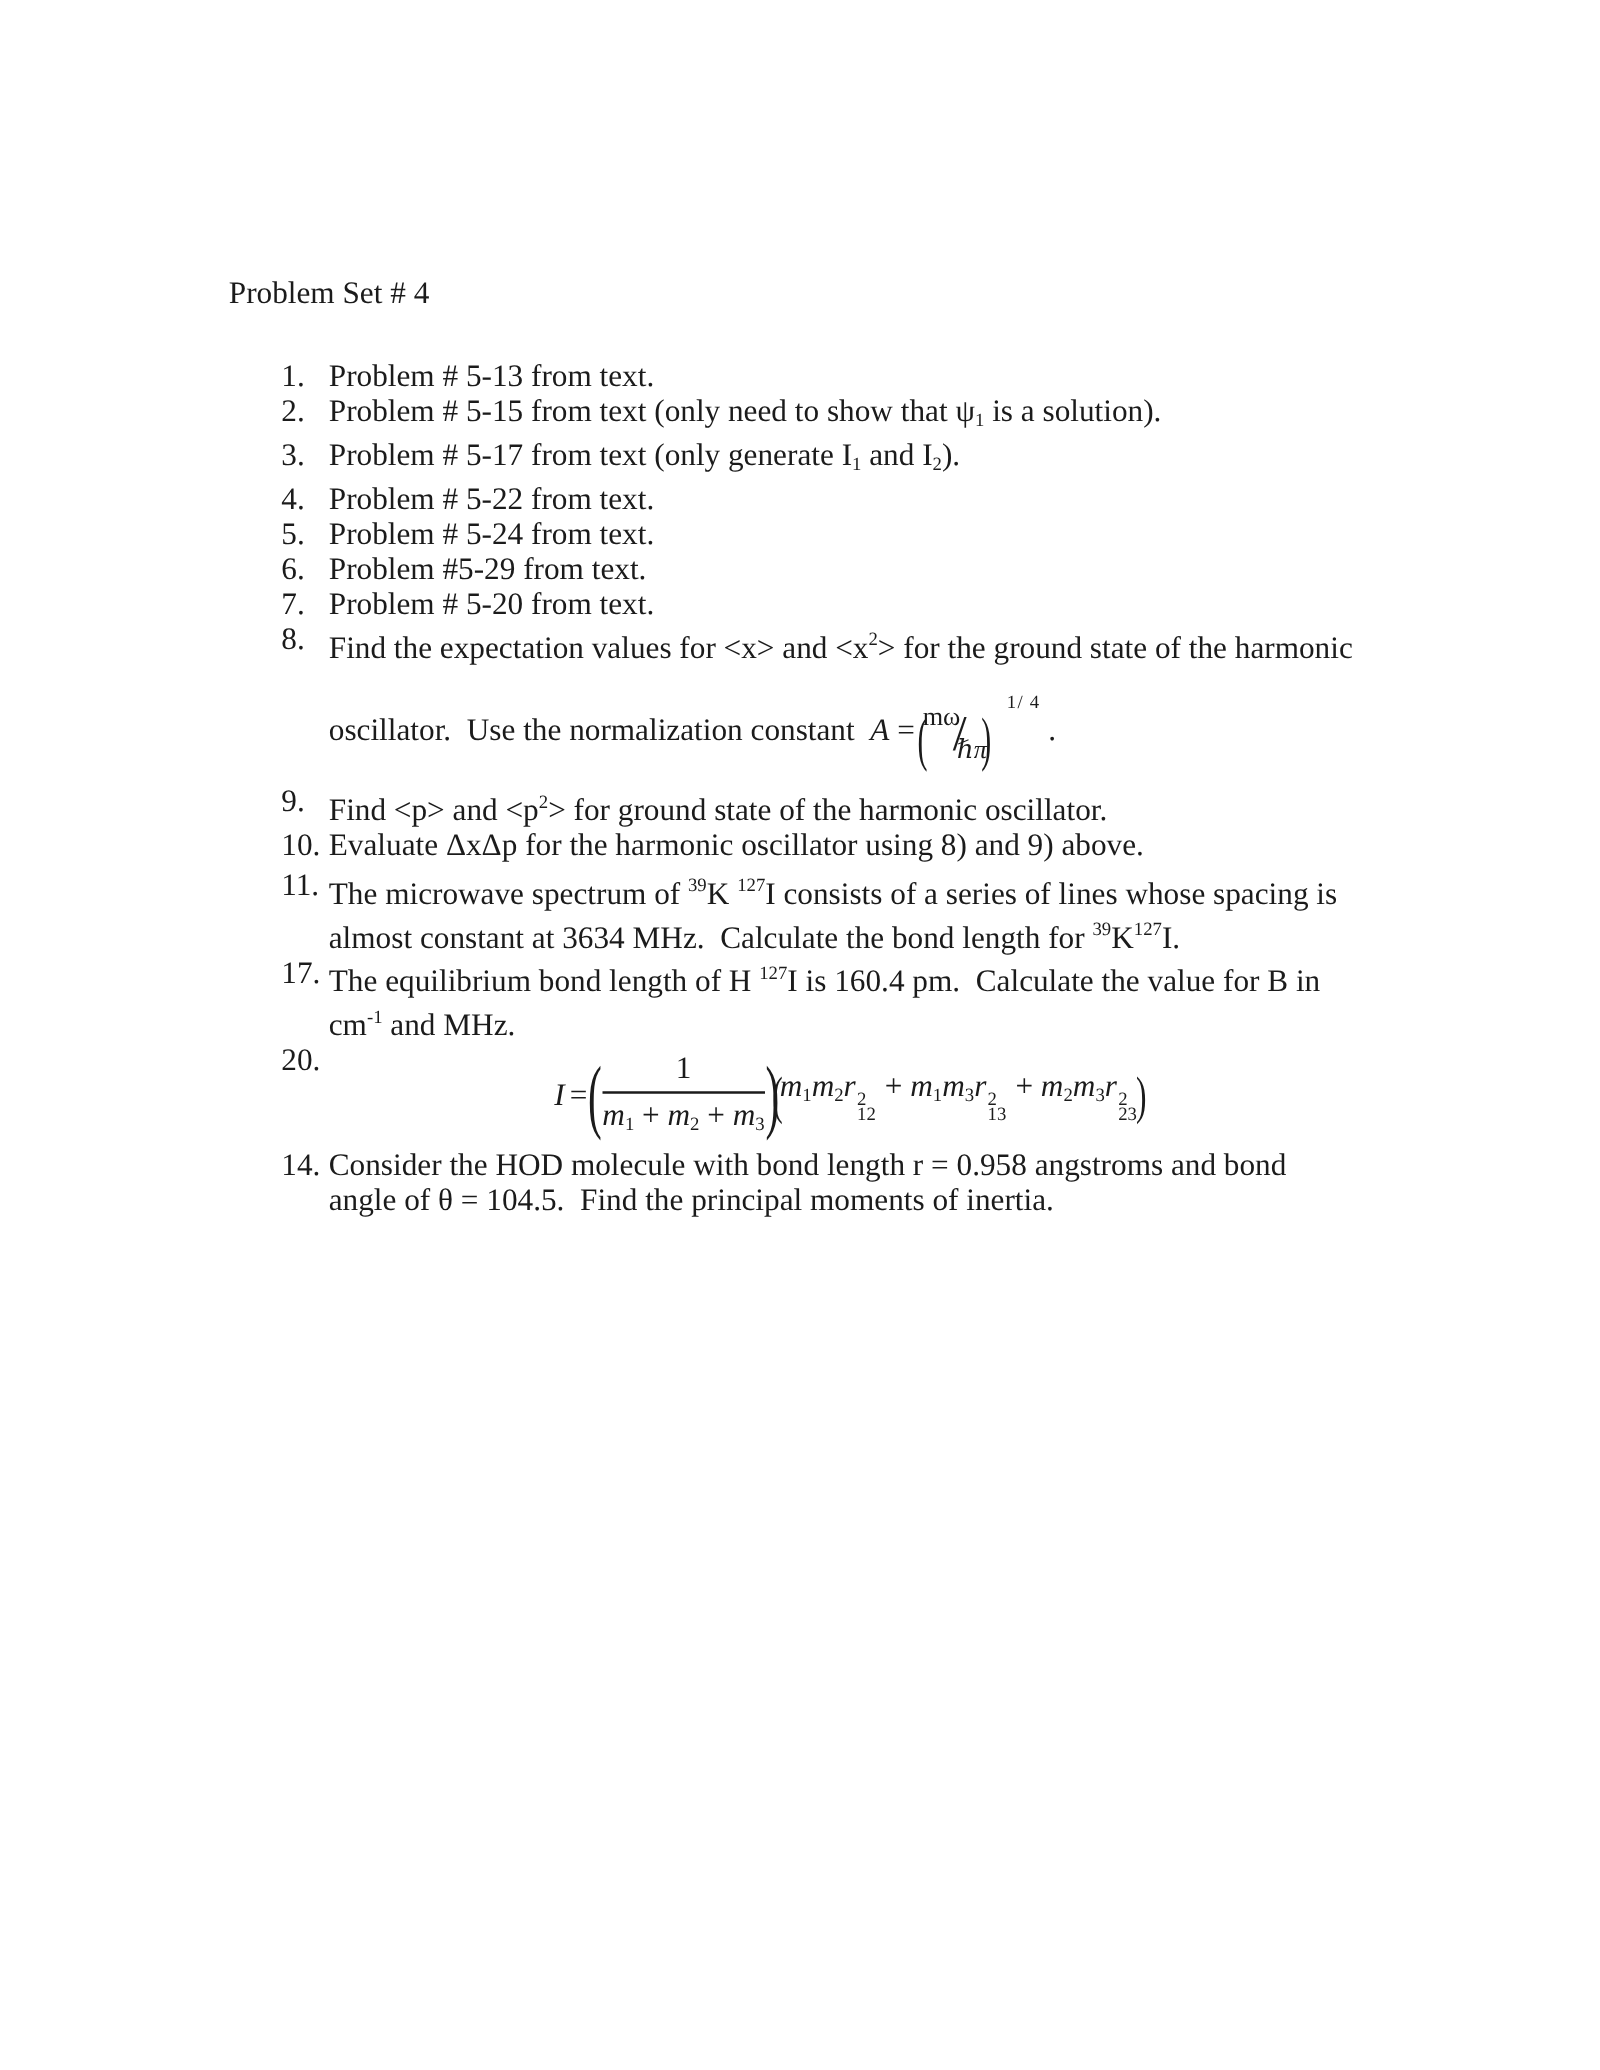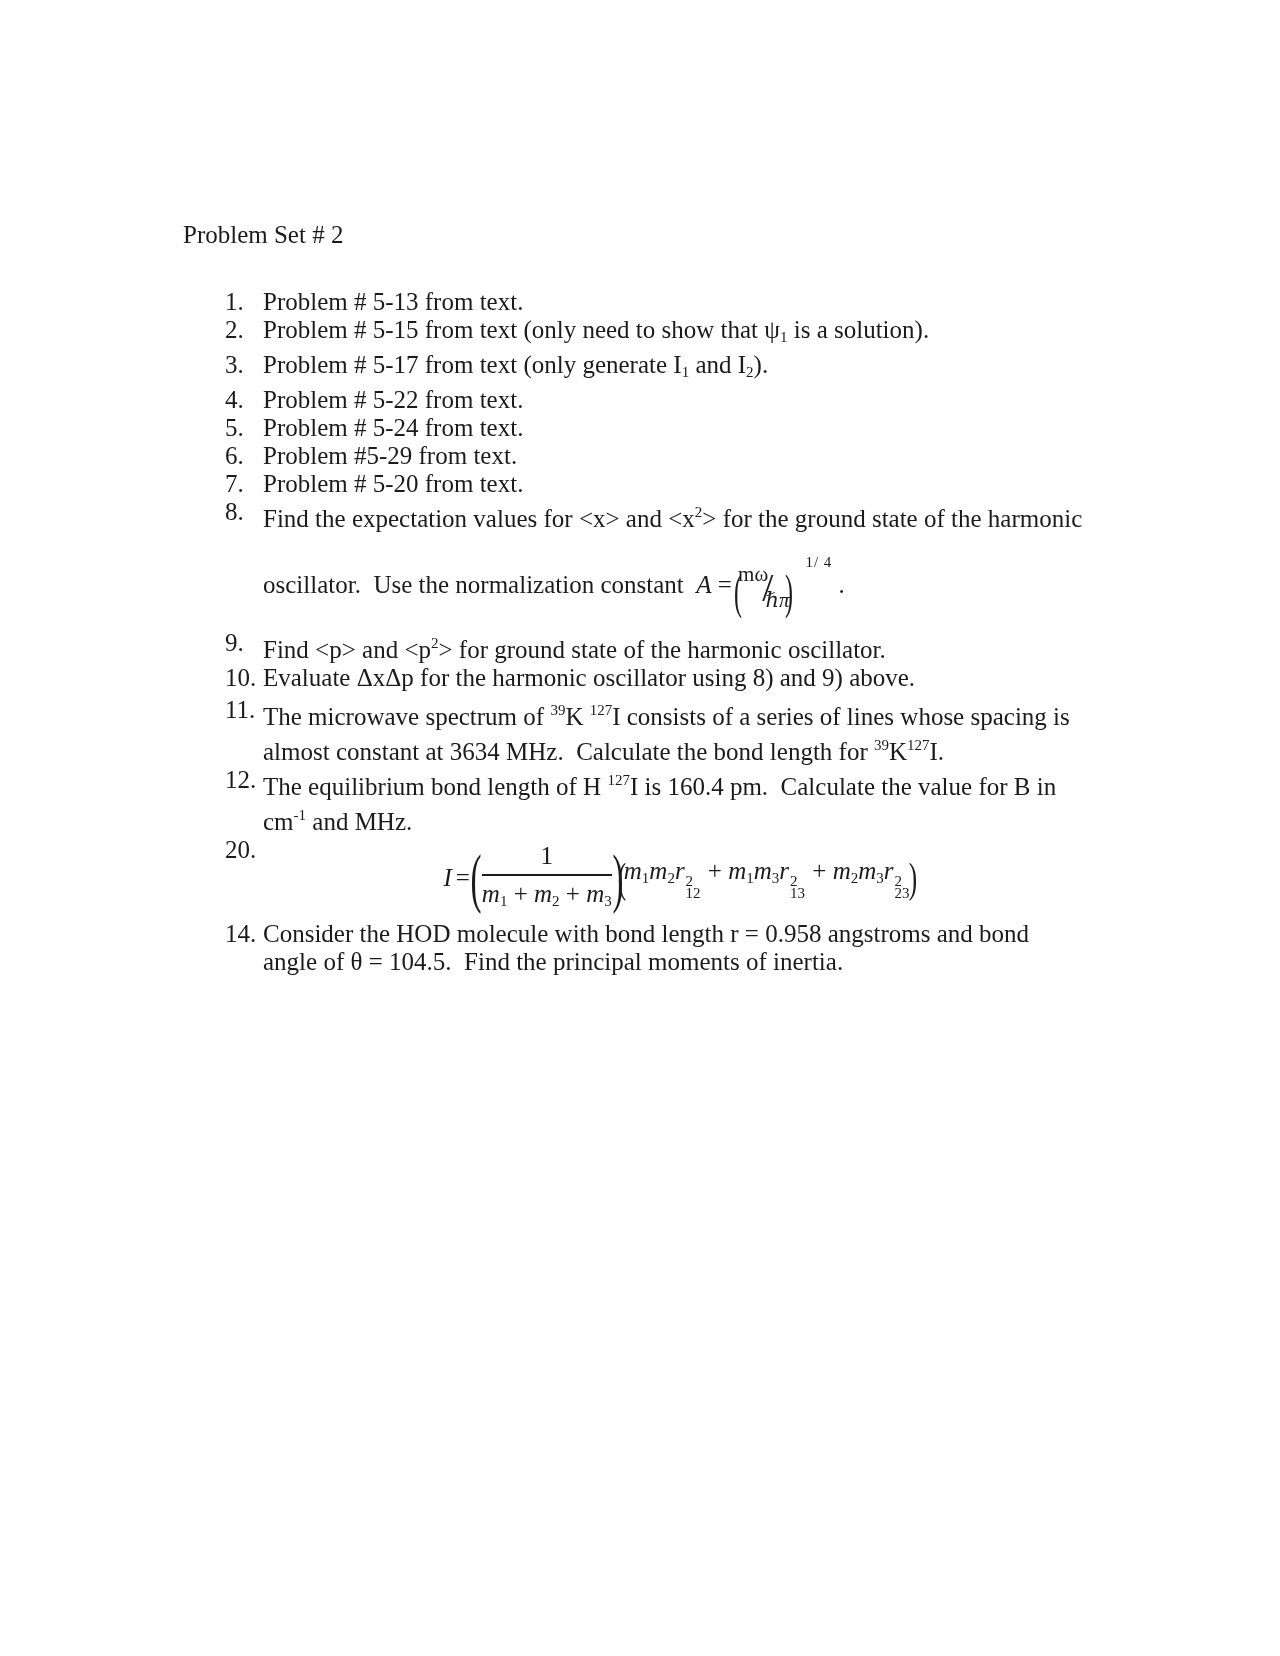--- a/index.html
+++ b/index.html
@@ -75,21 +75,21 @@
   .ssr {
     display:inline-flex; flex-direction:column;
     font-size:15px; line-height:12px; vertical-align:-7px;
     text-align:left; margin-left:1px; margin-right:1px;
   }
 </style>
 </head>
 <body>
 
 <div class="page">
-  <div class="subtitle">Problem Set # 2</div>
+  <div class="subtitle">Problem Set # 4</div>
   <div class="plist">
       <div class="item">
         <div class="inum">1.</div>
         <div class="ibody">
           <div class="line">Problem # 5-13 from text.</div>
         </div>
       </div>
       <div class="item">
         <div class="inum">2.</div>
         <div class="ibody">
@@ -146,21 +146,21 @@
         </div>
       </div>
       <div class="item">
         <div class="inum">11.</div>
         <div class="ibody">
           <div class="line">The microwave spectrum of <span class="sup">39</span>K <span class="sup">127</span>I consists of a series of lines whose spacing is</div>
           <div class="line">almost constant at 3634 MHz.  Calculate the bond length for <span class="sup">39</span>K<span class="sup">127</span>I.</div>
         </div>
       </div>
       <div class="item">
-        <div class="inum">12.</div>
+        <div class="inum">17.</div>
         <div class="ibody">
           <div class="line">The equilibrium bond length of H <span class="sup">127</span>I is 160.4 pm.  Calculate the value for B in</div>
           <div class="line">cm<span class="sup">-1</span> and MHz.</div>
         </div>
       </div>
       <div class="item">
         <div class="inum">20.</div>
         <div class="ibody">
           <div class="eq13"><span class="ital">I</span><span class="rel">=</span><span class="bigp2">(</span><span class="vfrac"><span class="vnum">1</span><span class="vden"><span class="ital">m</span><span class="sub">1</span> + <span class="ital">m</span><span class="sub">2</span> + <span class="ital">m</span><span class="sub">3</span></span></span><span class="bigp2">)</span><span class="bigp3">(</span><span class="terms"><span class="ital">m</span><span class="sub">1</span><span class="ital">m</span><span class="sub">2</span><span class="ital">r</span><span class="ssr"><span class="t">2</span><span class="b">12</span></span> + <span class="ital">m</span><span class="sub">1</span><span class="ital">m</span><span class="sub">3</span><span class="ital">r</span><span class="ssr"><span class="t">2</span><span class="b">13</span></span> + <span class="ital">m</span><span class="sub">2</span><span class="ital">m</span><span class="sub">3</span><span class="ital">r</span><span class="ssr"><span class="t">2</span><span class="b">23</span></span></span><span class="bigp3">)</span></div>
         </div>

